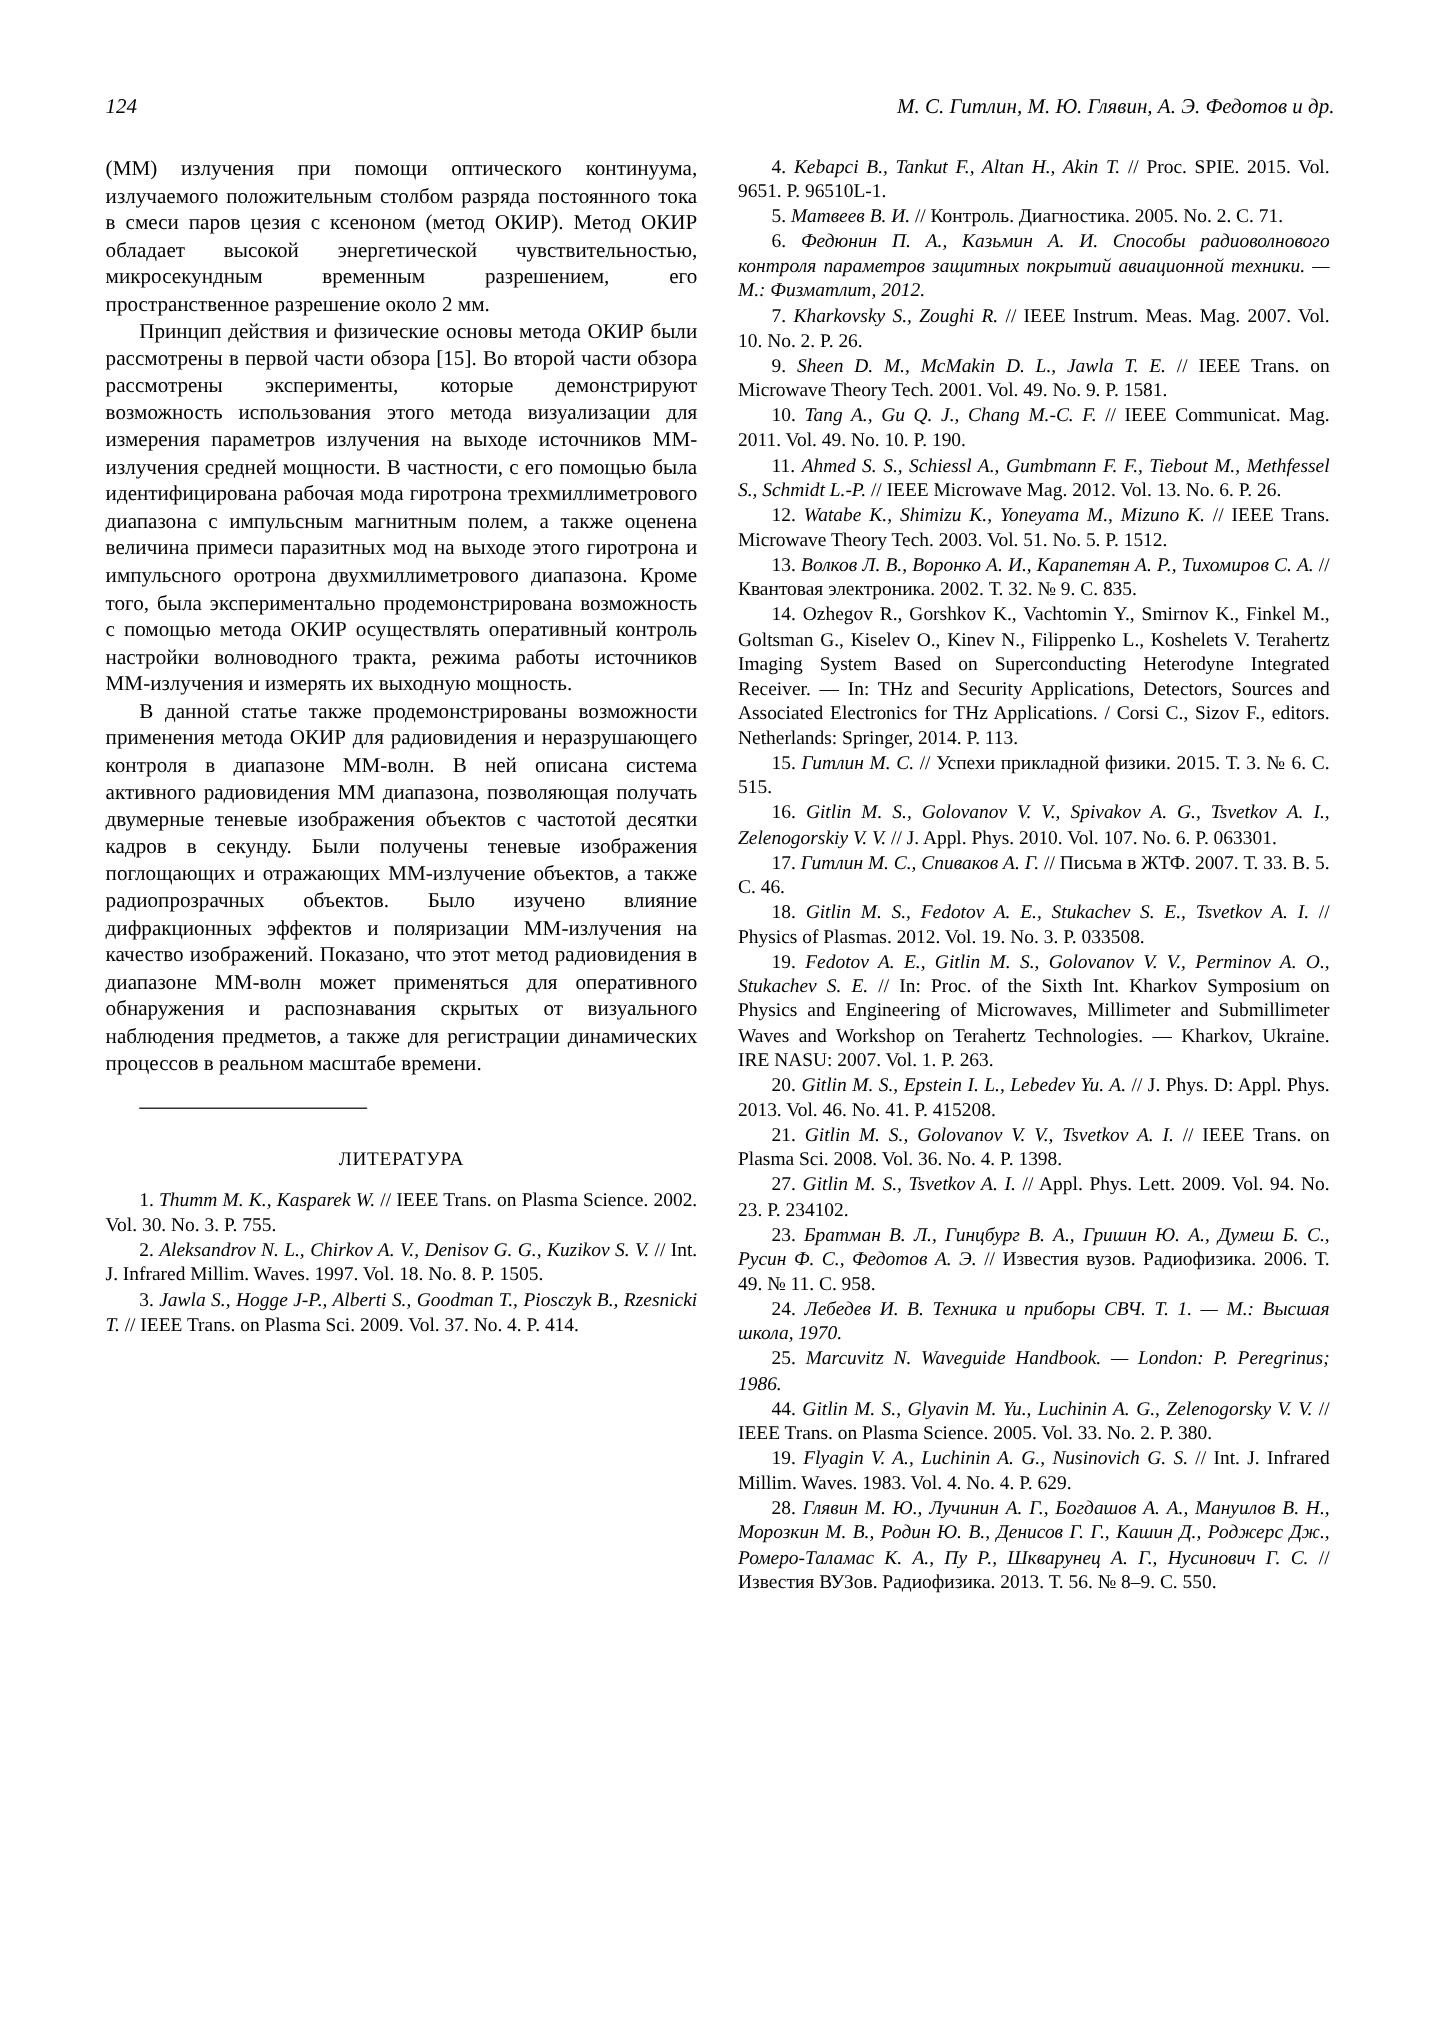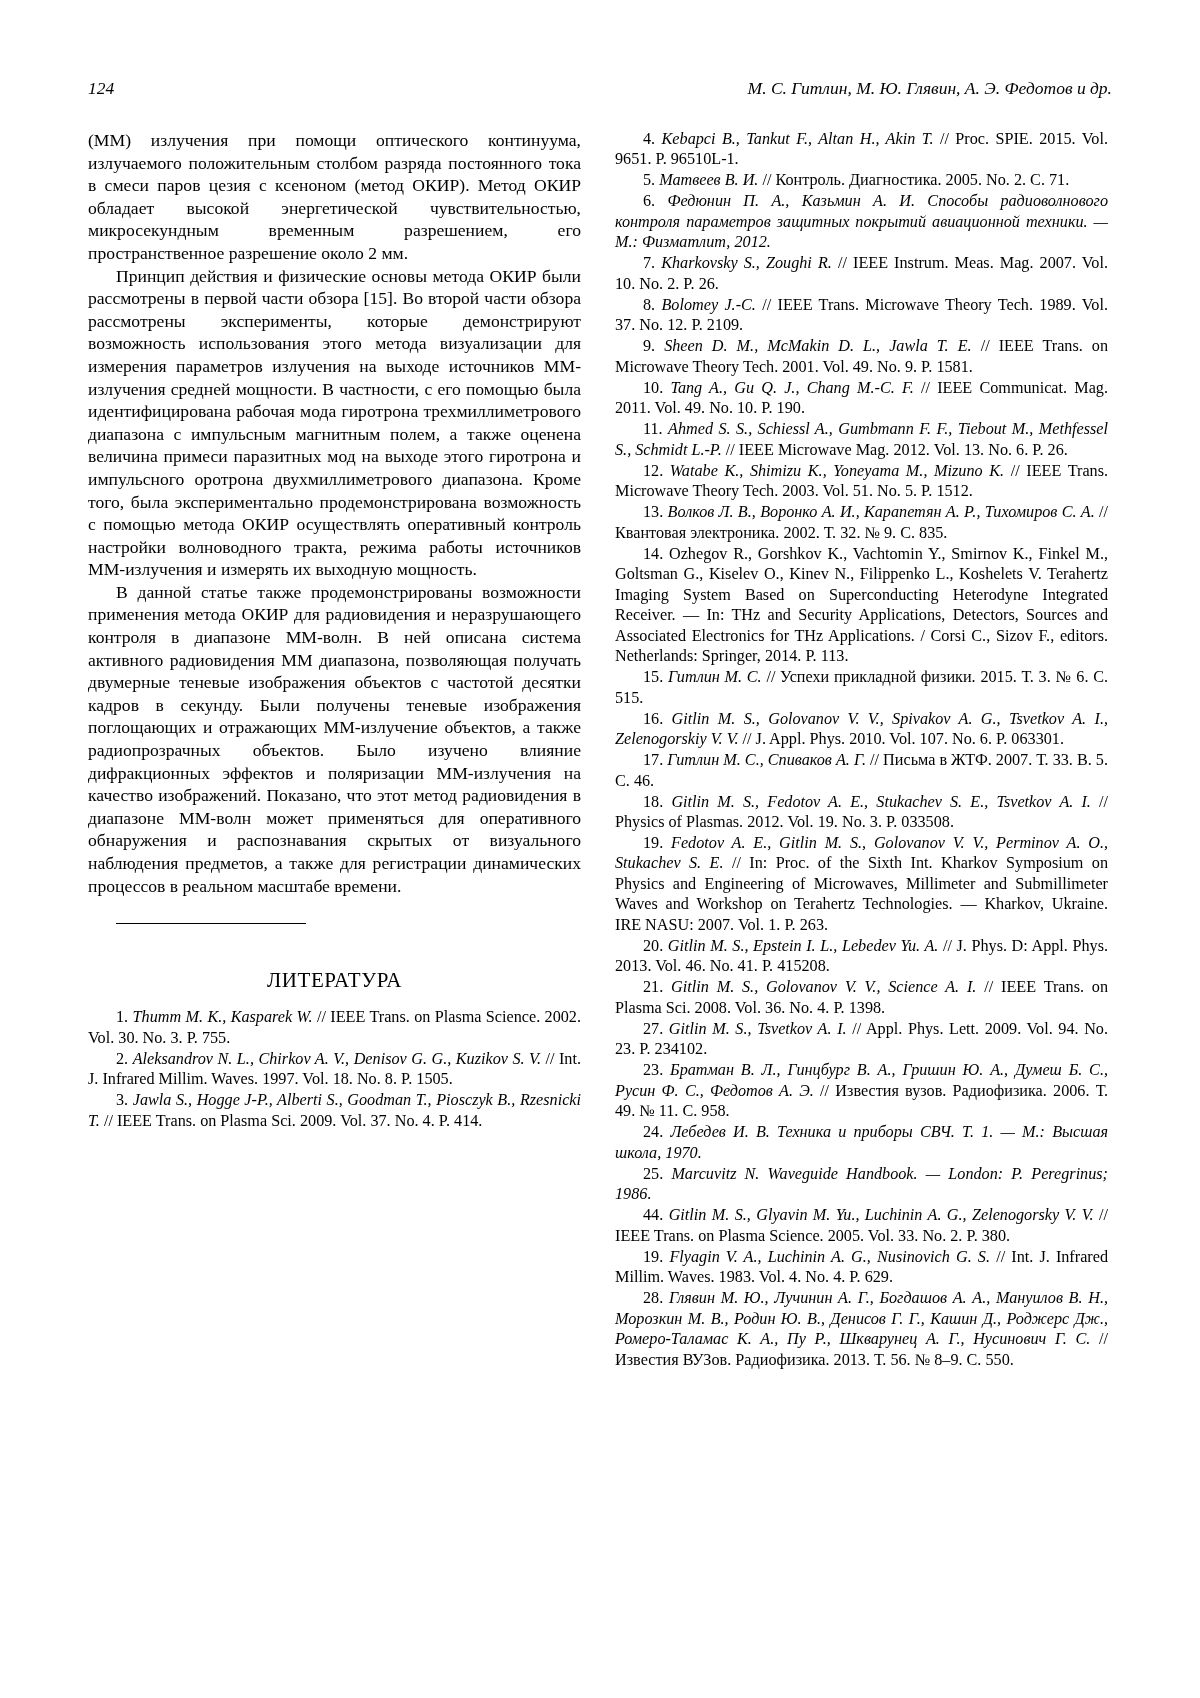--- a/index.html
+++ b/index.html
@@ -62,23 +62,23 @@
     text-indent: 28px;
   }
   .rule {
     width: 190px;
     height: 1px;
     background: #000;
     margin: 26px 0 26px 0;
   }
   .refs-heading {
     text-align: center;
-    font-size: 21px;
+    font-size: 16px;
     letter-spacing: 0.6px;
-    margin: 44px 0 14px 0;
+    margin: 34px 0 14px 0;
   }
   ol.reflist {
     list-style: none;
     margin: 0;
     padding: 0;
     counter-reset: refitem;
   }
   ol.reflist li {
     font-size: 16.2px;
     line-height: 1.265;
@@ -130,34 +130,33 @@
         <li><span class="num">3. </span><span class="au">Jawla S., Hogge J-P., Alberti S., Goodman T., Piosczyk B., Rzesnicki T.</span><span class="sep"> // IEEE Trans. on Plasma Sci. 2009. Vol. 37. No. 4. P. 414.</span></li>
       </ol>
     </div>
 
     <div class="col col-right">
       <ol class="reflist">
         <li><span class="num">4. </span><span class="au">Kebapci B., Tankut F., Altan H., Akin T.</span><span class="sep"> // Proc. SPIE. 2015. Vol. 9651. P. 96510L-1.</span></li>
         <li><span class="num">5. </span><span class="au">Матвеев В. И.</span><span class="sep"> // Контроль. Диагностика. 2005. No. 2. C. 71.</span></li>
         <li><span class="num">6. </span><span class="au">Федюнин П. А., Казьмин А. И. Способы радиоволнового контроля параметров защитных покрытий авиационной техники. — М.: Физматлит, 2012.</span><span class="sep"></span></li>
         <li><span class="num">7. </span><span class="au">Kharkovsky S., Zoughi R.</span><span class="sep"> // IEEE Instrum. Meas. Mag. 2007. Vol. 10. No. 2. P. 26.</span></li>
-        <li><span class="num">8. </span><span class="au">Bolomey J.-C.</span><span class="sep"> // IEEE Trans. Microwave Theory Tech. 1989. Vol. 37. No. 12. P. 2109.</span></li>
         <li><span class="num">9. </span><span class="au">Sheen D. M., McMakin D. L., Jawla T. E.</span><span class="sep"> // IEEE Trans. on Microwave Theory Tech. 2001. Vol. 49. No. 9. P. 1581.</span></li>
         <li><span class="num">10. </span><span class="au">Tang A., Gu Q. J., Chang M.-C. F.</span><span class="sep"> // IEEE Communicat. Mag. 2011. Vol. 49. No. 10. P. 190.</span></li>
         <li><span class="num">11. </span><span class="au">Ahmed S. S., Schiessl A., Gumbmann F. F., Tiebout M., Methfessel S., Schmidt L.-P.</span><span class="sep"> // IEEE Microwave Mag. 2012. Vol. 13. No. 6. P. 26.</span></li>
         <li><span class="num">12. </span><span class="au">Watabe K., Shimizu K., Yoneyama M., Mizuno K.</span><span class="sep"> // IEEE Trans. Microwave Theory Tech. 2003. Vol. 51. No. 5. P. 1512.</span></li>
         <li><span class="num">13. </span><span class="au">Волков Л. В., Воронко А. И., Карапетян А. Р., Тихомиров С. А.</span><span class="sep"> // Квантовая электроника. 2002. Т. 32. № 9. С. 835.</span></li>
         <li>14. Ozhegov R., Gorshkov K., Vachtomin Y., Smirnov K., Finkel M., Goltsman G., Kiselev O., Kinev N., Filippenko L., Koshelets V. Terahertz Imaging System Based on Superconducting Heterodyne Integrated Receiver. — In: THz and Security Applications, Detectors, Sources and Associated Electronics for THz Applications. / Corsi C., Sizov F., editors. Netherlands: Springer, 2014. P. 113.</li>
         <li><span class="num">15. </span><span class="au">Гитлин М. С.</span><span class="sep"> // Успехи прикладной физики. 2015. Т. 3. № 6. С. 515.</span></li>
         <li><span class="num">16. </span><span class="au">Gitlin M. S., Golovanov V. V., Spivakov A. G., Tsvetkov A. I., Zelenogorskiy V. V.</span><span class="sep"> // J. Appl. Phys. 2010. Vol. 107. No. 6. P. 063301.</span></li>
         <li><span class="num">17. </span><span class="au">Гитлин М. С., Спиваков А. Г.</span><span class="sep"> // Письма в ЖТФ. 2007. Т. 33. В. 5. С. 46.</span></li>
         <li><span class="num">18. </span><span class="au">Gitlin M. S., Fedotov A. E., Stukachev S. E., Tsvetkov A. I.</span><span class="sep"> // Physics of Plasmas. 2012. Vol. 19. No. 3. P. 033508.</span></li>
         <li><span class="num">19. </span><span class="au">Fedotov A. E., Gitlin M. S., Golovanov V. V., Perminov A. O., Stukachev S. E.</span><span class="sep"> // In: Proc. of the Sixth Int. Kharkov Symposium on Physics and Engineering of Microwaves, Millimeter and Submillimeter Waves and Workshop on Terahertz Technologies. — Kharkov, Ukraine. IRE NASU: 2007. Vol. 1. P. 263.</span></li>
         <li><span class="num">20. </span><span class="au">Gitlin M. S., Epstein I. L., Lebedev Yu. A.</span><span class="sep"> // J. Phys. D: Appl. Phys. 2013. Vol. 46. No. 41. P. 415208.</span></li>
-        <li><span class="num">21. </span><span class="au">Gitlin M. S., Golovanov V. V., Science A. I.</span><span class="sep"> // IEEE Trans. on Plasma Sci. 2008. Vol. 36. No. 4. P. 1398.</span></li>
+        <li><span class="num">21. </span><span class="au">Gitlin M. S., Golovanov V. V., Tsvetkov A. I.</span><span class="sep"> // IEEE Trans. on Plasma Sci. 2008. Vol. 36. No. 4. P. 1398.</span></li>
         <li><span class="num">27. </span><span class="au">Gitlin M. S., Tsvetkov A. I.</span><span class="sep"> // Appl. Phys. Lett. 2009. Vol. 94. No. 23. P. 234102.</span></li>
         <li><span class="num">23. </span><span class="au">Братман В. Л., Гинцбург В. А., Гришин Ю. А., Думеш Б. С., Русин Ф. С., Федотов А. Э.</span><span class="sep"> // Известия вузов. Радиофизика. 2006. Т. 49. № 11. С. 958.</span></li>
         <li><span class="num">24. </span><span class="au">Лебедев И. В. Техника и приборы СВЧ. Т. 1. — М.: Высшая школа, 1970.</span><span class="sep"></span></li>
         <li><span class="num">25. </span><span class="au">Marcuvitz N. Waveguide Handbook. — London: P. Peregrinus; 1986.</span><span class="sep"></span></li>
         <li><span class="num">44. </span><span class="au">Gitlin M. S., Glyavin M. Yu., Luchinin A. G., Zelenogorsky V. V.</span><span class="sep"> // IEEE Trans. on Plasma Science. 2005. Vol. 33. No. 2. P. 380.</span></li>
         <li><span class="num">19. </span><span class="au">Flyagin V. A., Luchinin A. G., Nusinovich G. S.</span><span class="sep"> // Int. J. Infrared Millim. Waves. 1983. Vol. 4. No. 4. P. 629.</span></li>
         <li><span class="num">28. </span><span class="au">Глявин М. Ю., Лучинин А. Г., Богдашов А. А., Мануилов В. Н., Морозкин М. В., Родин Ю. В., Денисов Г. Г., Кашин Д., Роджерс Дж., Ромеро-Таламас К. А., Пу Р., Шкварунец А. Г., Нусинович Г. С.</span><span class="sep"> // Известия ВУЗов. Радиофизика. 2013. Т. 56. № 8–9. С. 550.</span></li>
       </ol>
     </div>
 

